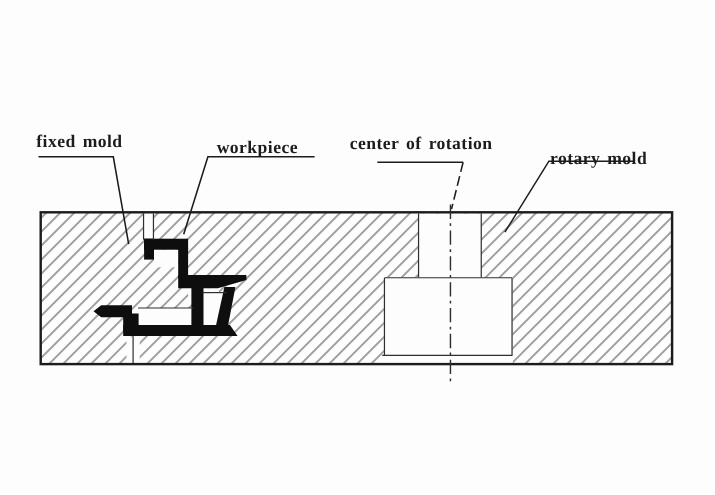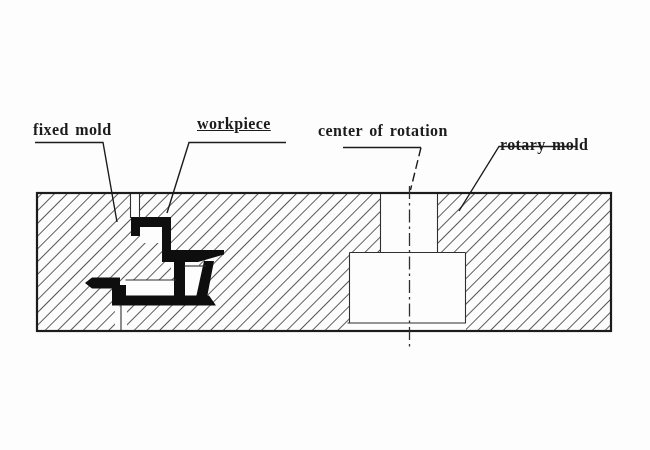--- a/index.html
+++ b/index.html
@@ -16,21 +16,21 @@
     font-weight:bold;
     font-size:16px;
     line-height:16px;
     letter-spacing:0.4px;
     word-spacing:2px;
     color:var(--ink,#1c1c1c);
     white-space:nowrap;
     user-select:none;
   }
   #label-fixed-mold{left:33px;top:122px;}
-  #label-workpiece{left:197px;top:116px;text-decoration:underline;}
+  #label-workpiece{left:197px;top:127px;}
   #label-center-of-rotation{left:318px;top:123px;text-align:center;}
   #label-rotary-mold{left:500px;top:122px;margin-top:15px;}
 
   .s-ink{stroke:var(--ink,#1c1c1c);fill:none;}
   .f-paper{fill:var(--paper,#fdfdfd);stroke:none;}
   .s-thin{stroke:var(--line,#2f2f2f);fill:none;}
   .hatchline{stroke:var(--hatch,#5a5a5a);}
 </style>
 </head>
 <body>

